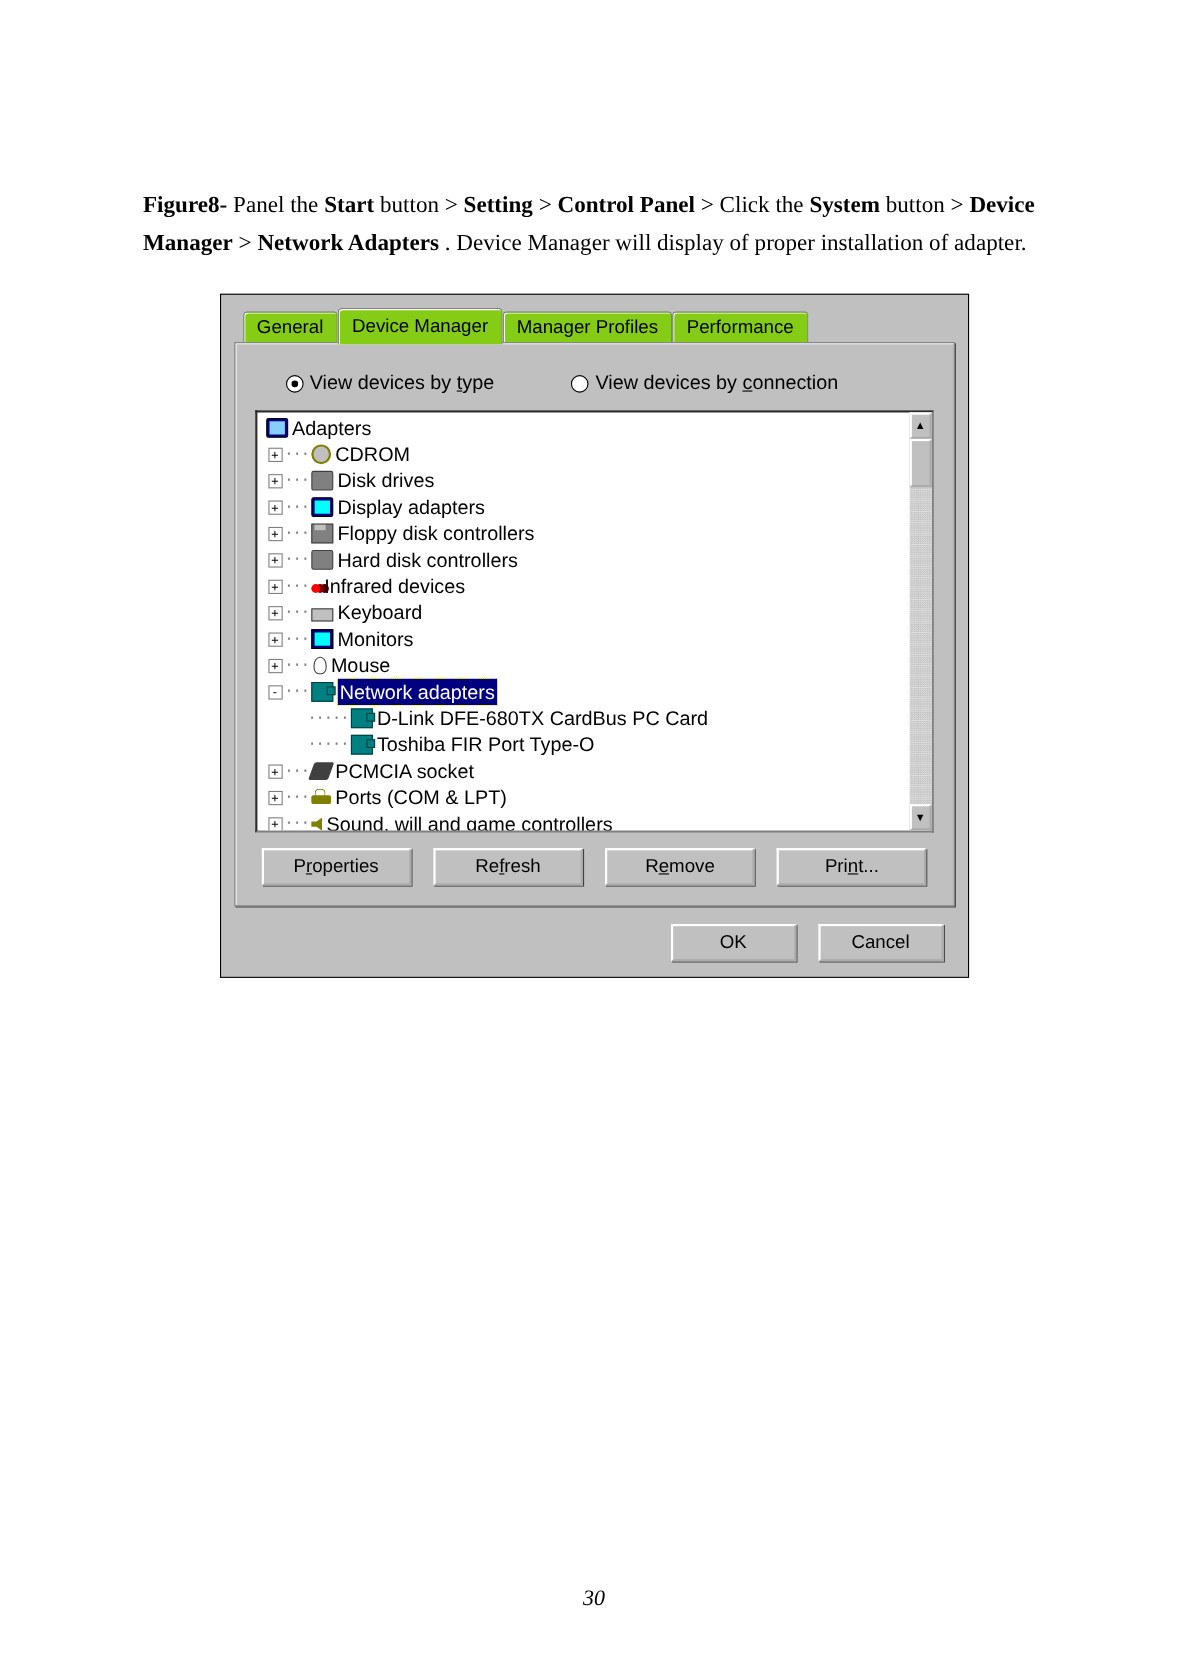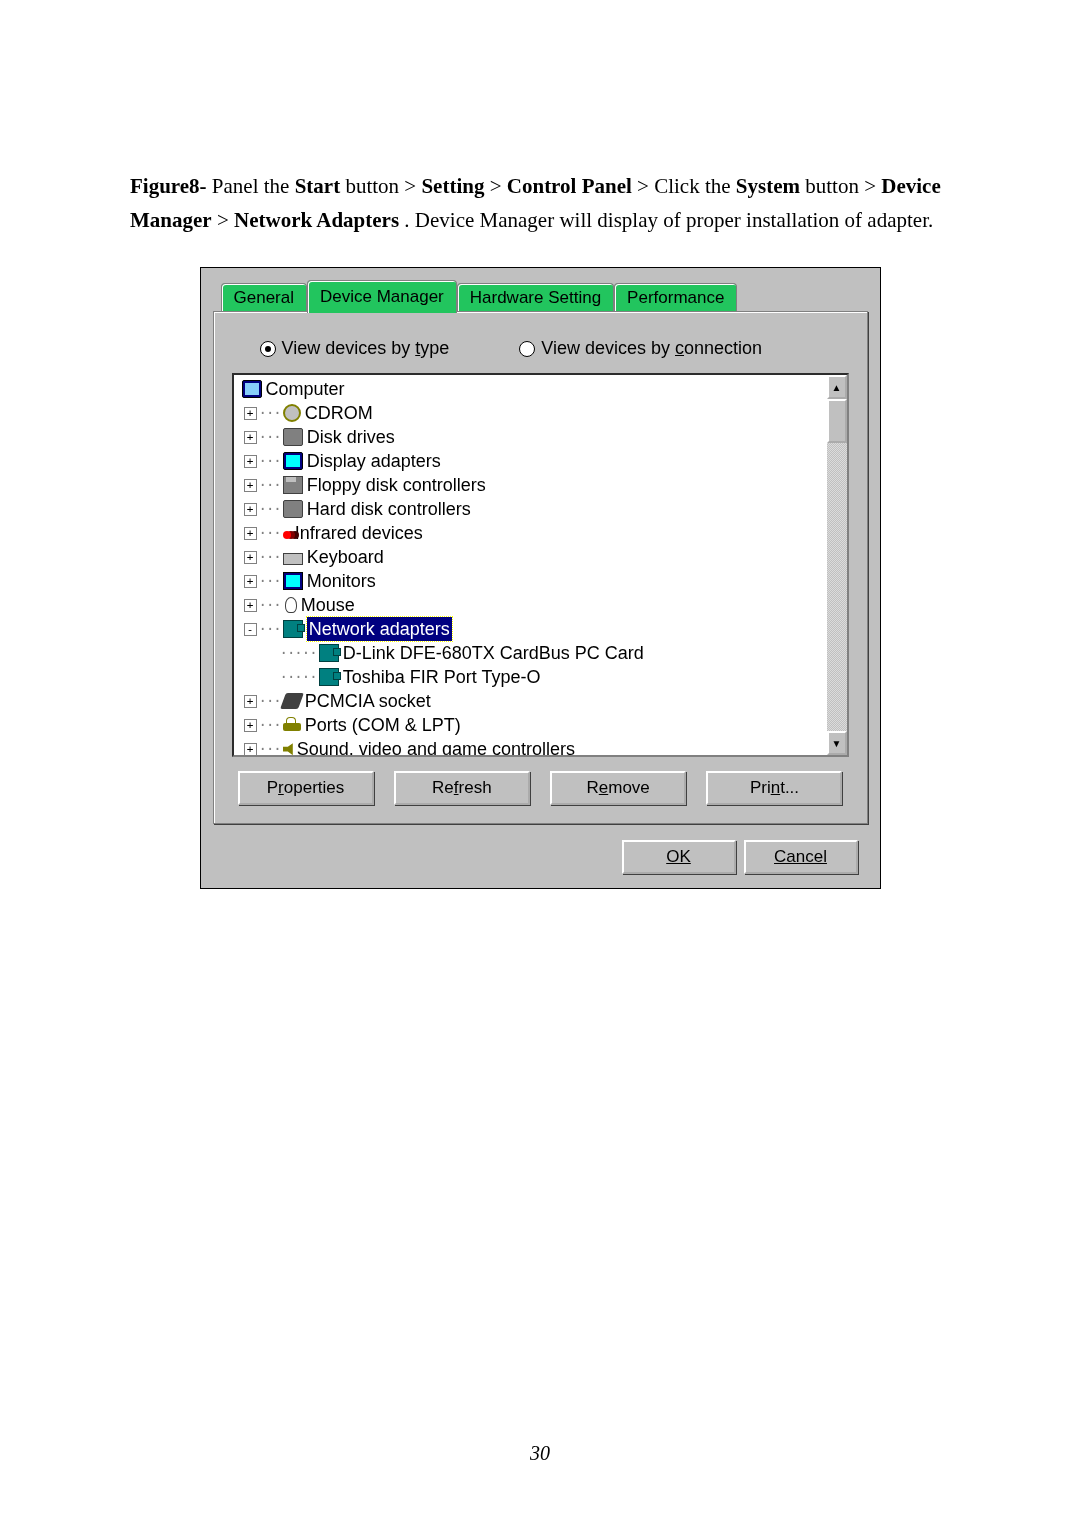--- a/index.html
+++ b/index.html
@@ -68,21 +68,21 @@
     display: flex;
     align-items: flex-end;
     position: relative;
     margin-left: 8px;
   }
   .tab {
     border: 1px solid #808080;
     border-bottom: none;
     border-top-left-radius: 4px;
     border-top-right-radius: 4px;
-    background: #22c55e;
+    background: #84cc16;
     padding: 4px 12px;
     margin-right: 0px;
     position: relative;
     top: 1px;
     box-shadow: inset 1px 1px 0 #fff;
     font-size: 17px;
   }
   .tab.active {
     z-index: 2;
     padding-top: 6px;
@@ -223,23 +223,22 @@
     box-shadow: 1px 1px 0 #404040;
     font-size: 17px;
     display: inline-flex;
     align-items: center;
     justify-content: center;
   }
 
   .dlg-btn-row {
     display: flex;
     justify-content: flex-end;
-    gap: 8px;
+    gap: 20px;
     padding: 16px 10px 0 0;
-    text-decoration: underline;
   }
   .dlg-btn {
     width: 110px; height: 30px;
     background:#c0c0c0;
     border:2px outset #fff;
     box-shadow: 1px 1px 0 #404040;
     font-size:17px;
     display:inline-flex; align-items:center; justify-content:center;
   }
 
@@ -260,42 +259,42 @@
   <div class="caption">
     <b>Figure8-</b><span> Panel the </span><b>Start</b><span> button &gt; </span><b>Setting</b><span> &gt; </span><b>Control Panel</b><span> &gt; Click the </span><b>System</b><span> button &gt; </span><b>Device Manager</b><span> &gt; </span><b>Network Adapters</b><span> .  Device Manager will display of proper installation of adapter.</span>
   </div>
 
   <div class="dialog">
 
     <div class="dialog-body">
       <div class="tab-row">
         <div class="tab">General</div>
         <div class="tab active">Device Manager</div>
-        <div class="tab">Hardware Setting</div>
+        <div class="tab">Manager Profiles</div>
         <div class="tab">Performance</div>
       </div>
 
       <div class="tab-panel">
 
         <div class="radio-row">
           <div class="radio-opt">
             <span class="radio checked"></span>
             <span><span>View devices by </span><span class="underline-key">t</span><span>ype</span></span>
           </div>
           <div class="radio-opt">
             <span class="radio"></span>
             <span><span>View devices by </span><span class="underline-key">c</span><span>onnection</span></span>
           </div>
         </div>
 
         <div class="tree-container">
           <div class="tree">
             <div class="tree-row" style="padding-left:4px;">
               <span class="ticon ic-computer"></span>
-              <span>Computer</span>
+              <span>Adapters</span>
             </div>
             <div class="tree-row" style="padding-left:8px;">
               <span class="exp">+</span>
                 <span class="dots">···</span>
               <span class="ticon ic-cdrom"></span>
               <span>CDROM</span>
             </div>
             <div class="tree-row" style="padding-left:8px;">
               <span class="exp">+</span>
                 <span class="dots">···</span>
@@ -369,21 +368,21 @@
             <div class="tree-row" style="padding-left:8px;">
               <span class="exp">+</span>
                 <span class="dots">···</span>
               <span class="ticon ic-ports"></span>
               <span>Ports (COM &amp; LPT)</span>
             </div>
             <div class="tree-row" style="padding-left:8px;">
               <span class="exp">+</span>
                 <span class="dots">···</span>
               <span class="ticon ic-sound"></span>
-              <span>Sound, video and game controllers</span>
+              <span>Sound, will and game controllers</span>
             </div>
 
           </div>
           <div class="scrollbar">
             <div class="sb-btn">▲</div>
             <div class="sb-thumb"></div>
             <div class="sb-track"></div>
             <div class="sb-btn">▼</div>
           </div>
         </div>

